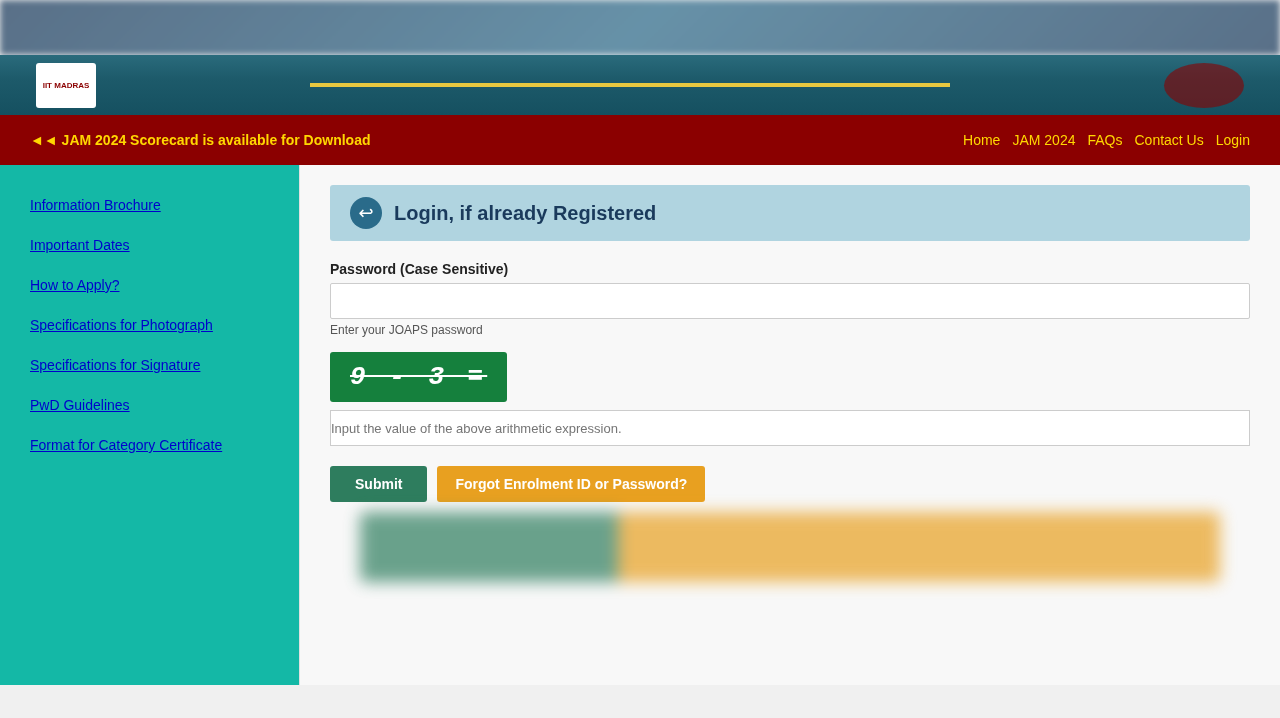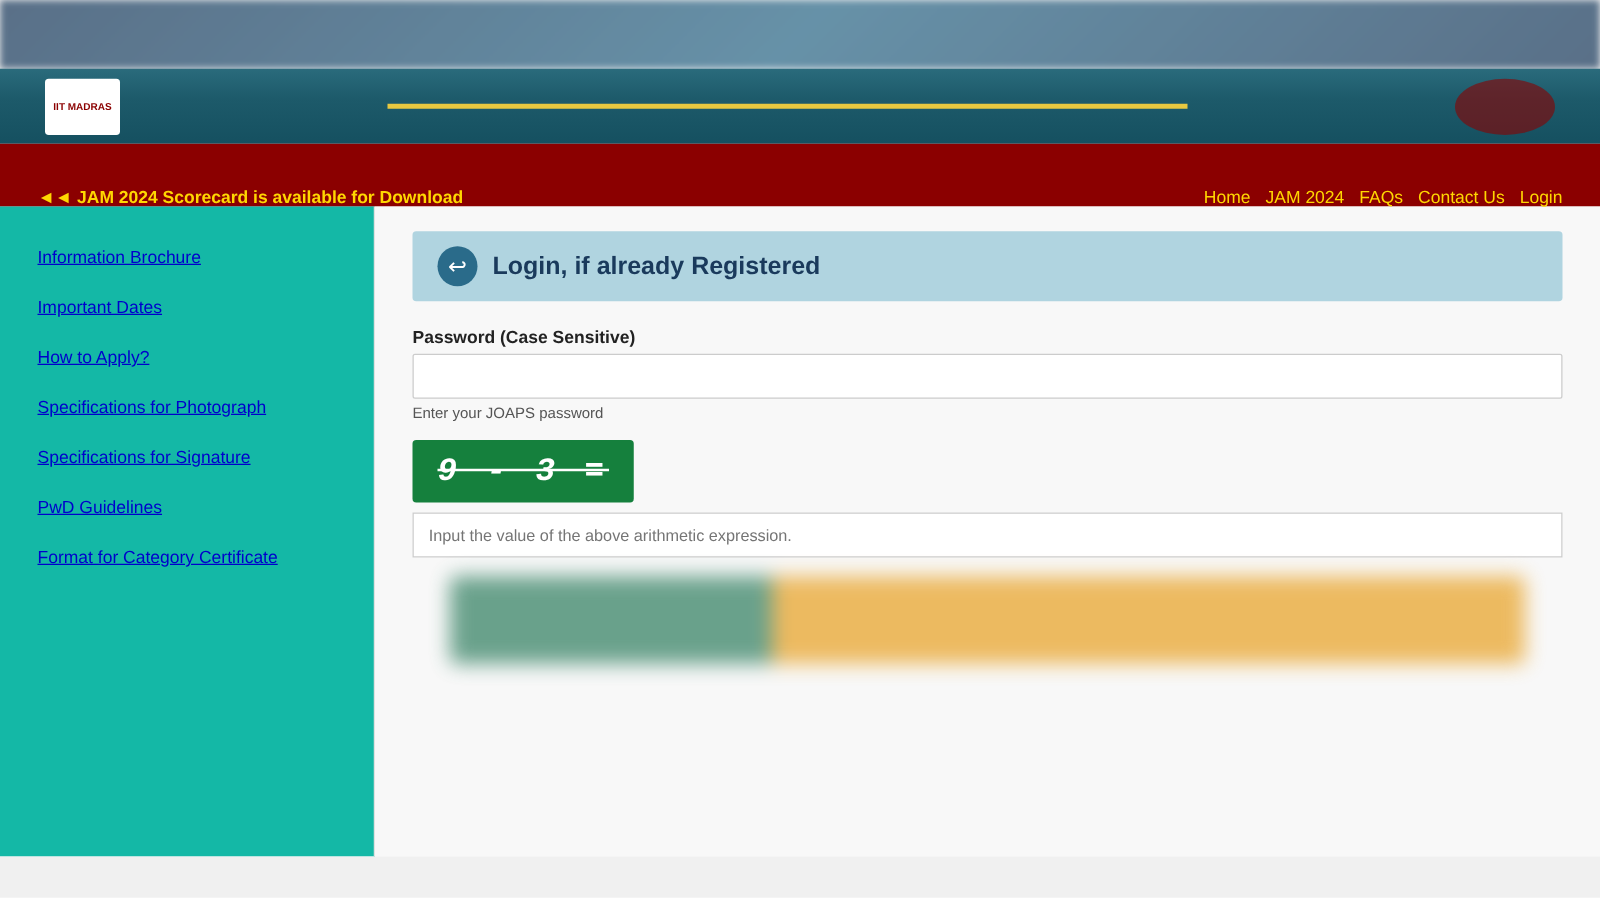--- a/index.html
+++ b/index.html
@@ -57,21 +57,21 @@
       display: flex;
       align-items: center;
       justify-content: center;
     }
 
     
     .nav-bar {
       background: #8B0000;
       height: 50px;
       display: flex;
-      align-items: flex-end;
+      align-items: center;
       padding: 0 30px;
       position: relative;
     }
     .nav-announcement {
       color: #FFD700;
       font-size: 14px;
       font-weight: bold;
       flex: 1;
     }
     .nav-announcement::before {
@@ -182,21 +182,21 @@
       font-style: italic;
       margin-bottom: 8px;
       font-family: 'Courier New', monospace;
       text-decoration: line-through;
     }
 
     .captcha-input {
       width: 100%;
       height: 36px;
       border: 1px solid #ccc;
-      padding: 4px 12px;
+      padding: 4px 0;
       font-size: 13px;
       color: #999;
     }
 
     .button-row {
       display: flex;
       gap: 10px;
       margin-top: 20px;
     }
     .btn-submit {
@@ -284,17 +284,21 @@
       <label class="form-label">Password (Case Sensitive)</label>
       <input class="form-input" type="password" style="">
       <div class="form-hint">Enter your JOAPS password</div>
     </div>
 
     <div class="form-group">
       <div class="captcha-box">9 - 3 =</div>
       <input class="captcha-input" type="text" placeholder="Input the value of the above arithmetic expression." style="">
     </div>
 
+    <div class="button-row">
+      <button class="btn-submit">Submit</button>
+      <button class="btn-forgot">Forgot Enrolment ID or Password?</button>
+    </div>
 
     <div class="bottom-blurred"></div>
 
   </div>
 </div>
 
 </body></html>

